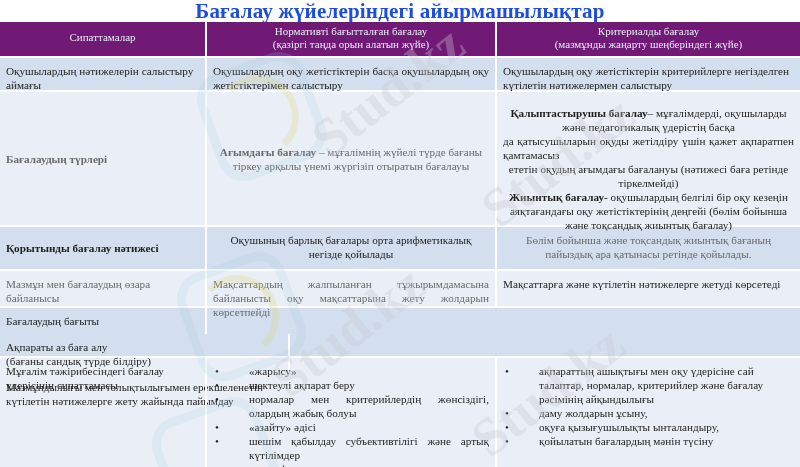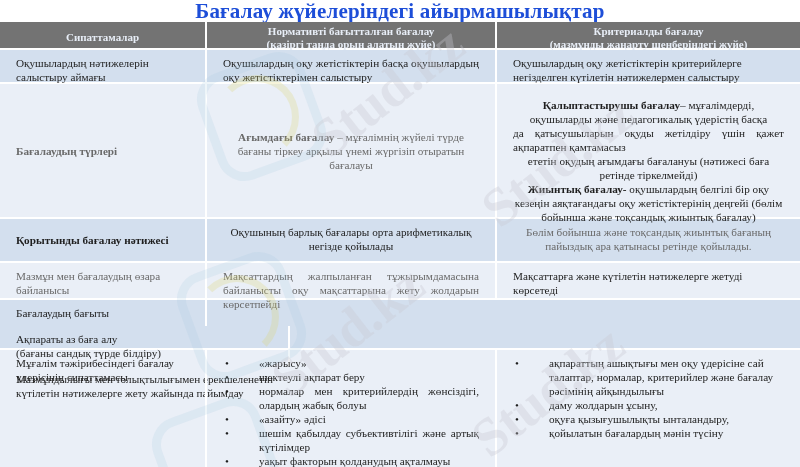--- a/index.html
+++ b/index.html
@@ -14,27 +14,27 @@
       position: absolute; left: 0; top: 0; width: 800px; height: 22px;
       text-align: center; font-size: 21px; font-weight: bold; line-height: 22px;
       color: #1d4ed8; letter-spacing: 0.2px;
       font-family: "Liberation Serif", serif;
     }
     .table {
       position: absolute; left: 0; top: 22px; width: 800px;
     }
     .row { display: flex; width: 800px; border-top: 2px solid #ffffff; box-sizing: border-box; }
     .cell {
-      box-sizing: border-box; padding: 6px 16px; font-size: 11.2px; line-height: 14px;
+      box-sizing: border-box; padding: 6px 6px; font-size: 11.2px; line-height: 14px;
       border-right: 2px solid #ffffff;
     }
     .c1 { width: 207px; }
     .c2 { width: 290px; }
     .c3 { width: 303px; border-right: none; }
-    .hdr { background: #737373; height: 26px; border-top: none; font-weight: bold; }
+    .hdr { background: #701a75; height: 34px; border-top: none; }
     .hdr .cell { color: #e8eef7; text-align: center; padding: 3px 4px; font-size: 11px; line-height: 13px; }
     .hdr .cell.single { padding-top: 9px; }
     .dark { background: #d3dfee; }
     .light { background: #eaeff7; }
     .r1 { height: 34px; }
     .r2 { height: 135px; }
     .r3 { height: 44px; }
     .r4 { height: 37px; }
     .r5 { height: 50px; flex-direction: column; }
     .r6 { height: 125px; }

